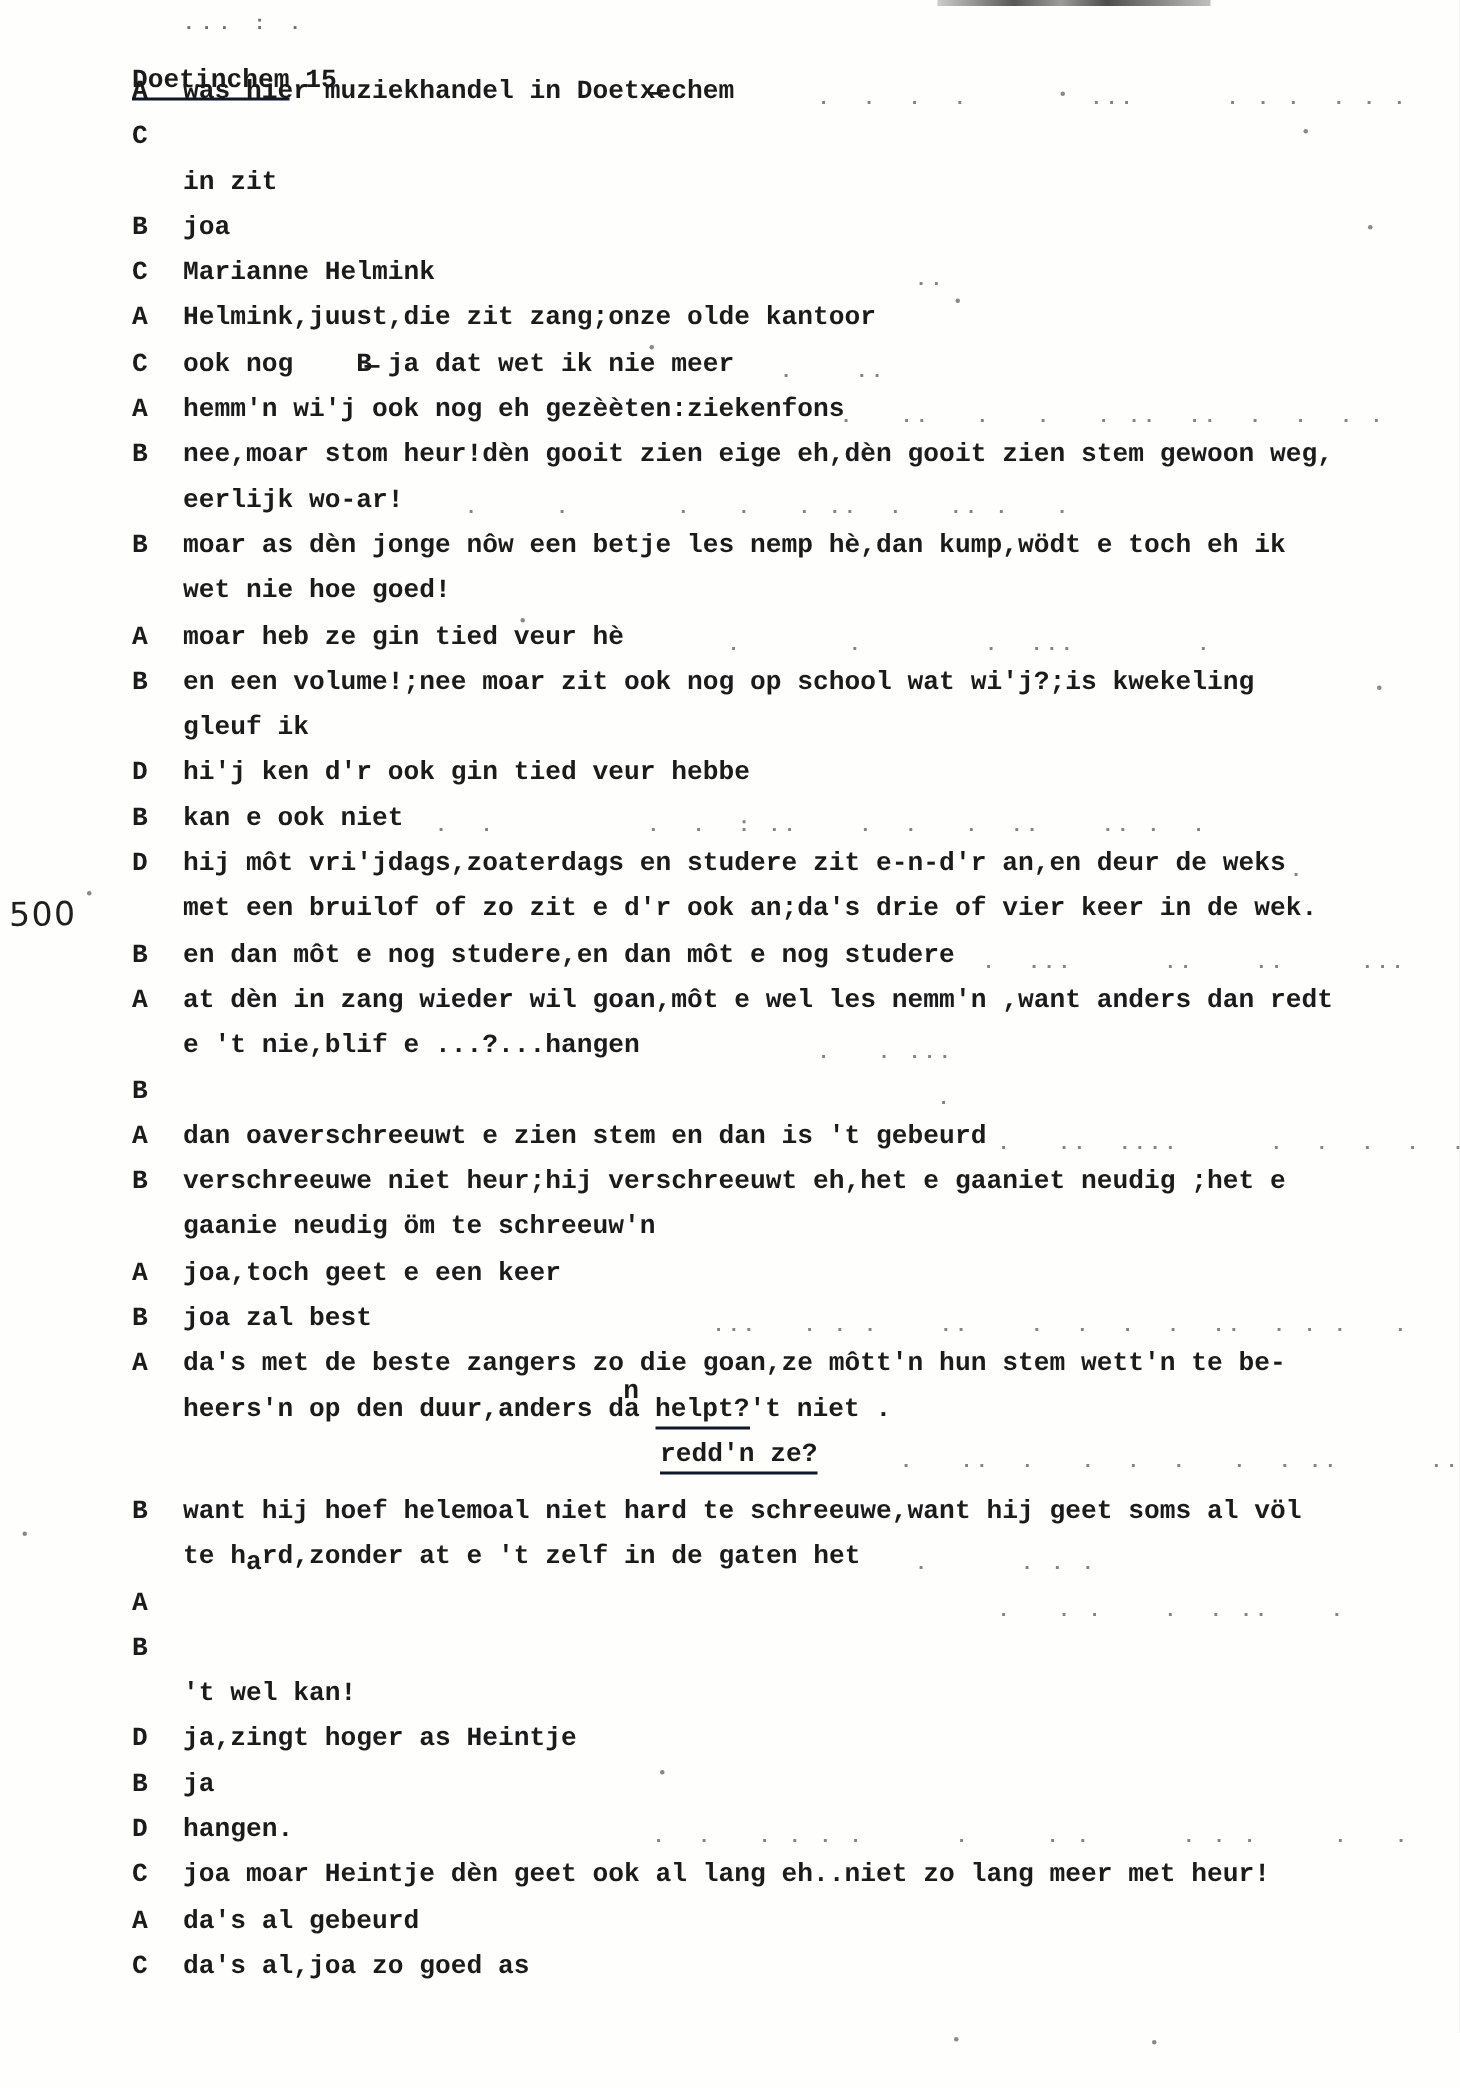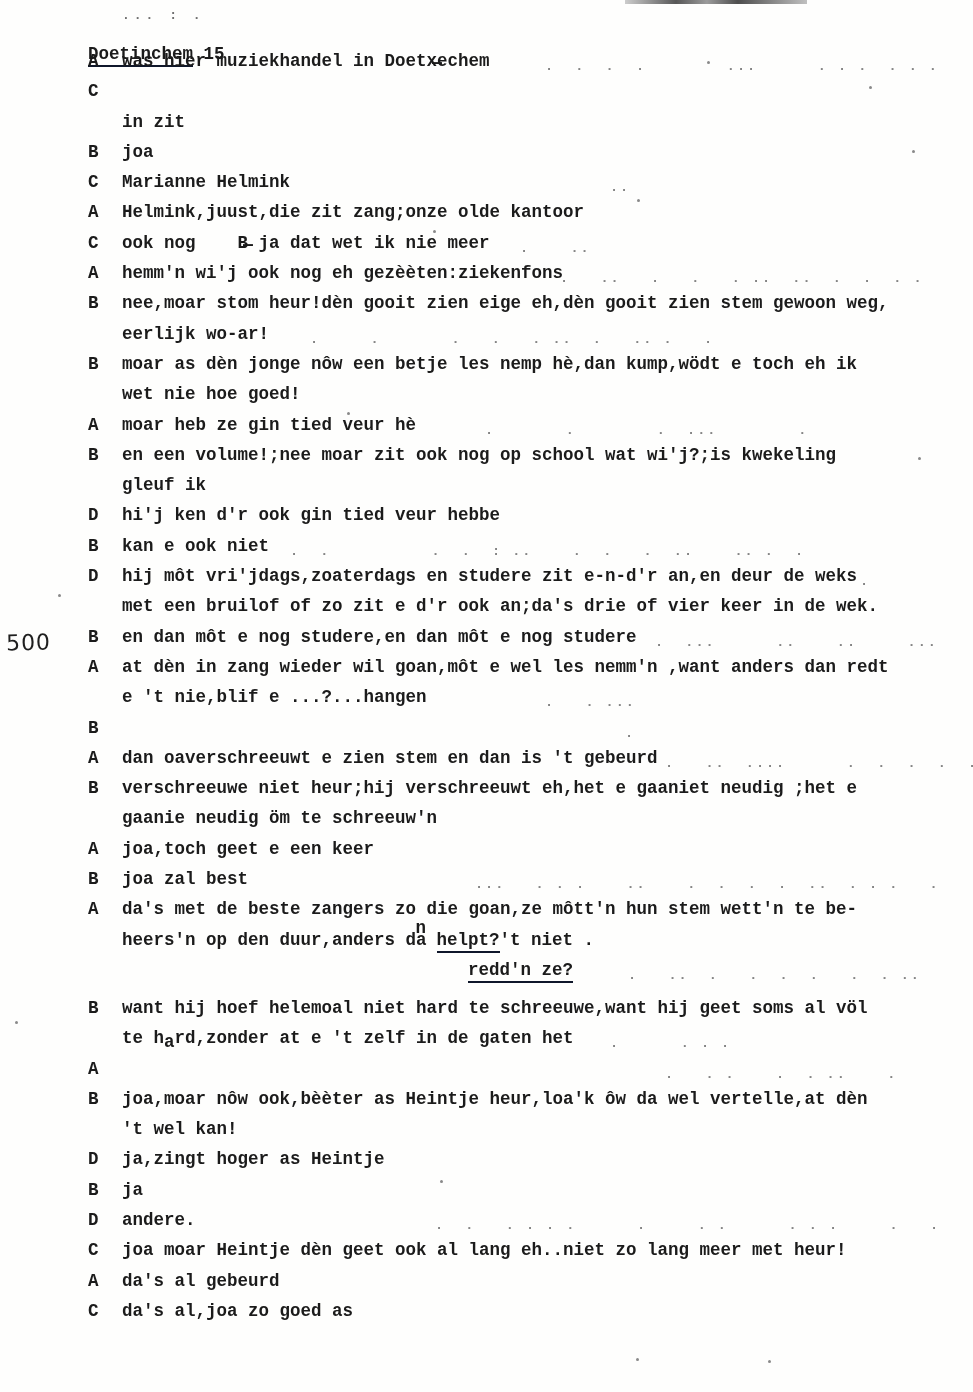--- a/index.html
+++ b/index.html
@@ -19,21 +19,21 @@
     position:absolute;left:625px;top:0;width:182px;height:4px;
     background:linear-gradient(90deg,#c4c4c4,#3a3a3a 28%,#8a8a8a 45%,#2f2f2f 62%,#b5b5b5);
     opacity:.85;
   }
   .header-noise{
     position:absolute;left:122px;top:8px;
     color:#6f6f6f;font-size:13px;font-weight:bold;letter-spacing:4px;
   }
   .speck{position:absolute;width:3px;height:3px;border-radius:50%;background:#6c6c6c;opacity:.8;}
   .margin-note{
-    position:absolute;left:6px;top:630px;
+    position:absolute;left:6px;top:598px;
     font-family:"DejaVu Sans",sans-serif;font-weight:normal;
     font-size:22px;color:#1f1f1f;letter-spacing:1px;
     transform:rotate(-1deg);
   }
   .title-row{
     padding:44px 0 0 88px;
     height:51px;
     box-sizing:border-box;
   }
   .u{border-bottom:2px solid #0f172a;padding-bottom:1px;}
@@ -193,57 +193,56 @@
         <span class="dots" style="left: 475px;">...   . . .    ..    .  .  .  .  ..  . . .   .</span>
       </div>
       <div class="row">
         <span class="sp">A</span>
         <span class="txt"><span>da's met de beste zangers zo die goan,ze môtt'n hun stem wett'n te be-</span></span>
       </div>
       <div class="row">
         <span class="sp"></span>
         <span class="txt"><span>heers'n op den duur,anders da</span><span class="sup">n</span><span> </span><span class="u">helpt?</span><span>'t niet .</span></span>
       </div>
-      <div class="row" style="height: 24px; margin-left: 28px;">
+      <div class="row" style="height: 24px;">
         <span class="sp"></span>
         <span class="txt" style="padding-left: 318px;"><span class="u">redd'n ze?</span></span>
         <span class="dots" style="left: 600px;">.   ..  .   .  .  .   .  . ..      ..   .    ..</span>
       </div>
       <div class="row" style="margin-top: 14px;">
         <span class="sp">B</span>
         <span class="txt"><span>want hij hoef helemoal niet hard te schreeuwe,want hij geet soms al völ</span></span>
       </div>
       <div class="row">
         <span class="sp"></span>
         <span class="txt"><span>te h</span><span class="sub">a</span><span>rd,zonder at e 't zelf in de gaten het</span></span>
         <span class="dots" style="left: 610px;">.      . . .</span>
       </div>
       <div class="row">
         <span class="sp">A</span>
         <span class="dots" style="left: 665px;">.   . .    .  . ..    .</span>
       </div>
       <div class="row">
         <span class="sp">B</span>
-        <span class="txt"><span>joa,moar nôw ook,bèèter as Heintje heur,loa'k ôw da wel vertelle,at dèn</span></span>
       </div>
       <div class="row">
         <span class="sp"></span>
         <span class="txt"><span>'t wel kan!</span></span>
       </div>
       <div class="row">
         <span class="sp">D</span>
         <span class="txt"><span>ja,zingt hoger as Heintje</span></span>
       </div>
       <div class="row">
         <span class="sp">B</span>
         <span class="txt"><span>ja</span></span>
       </div>
       <div class="row">
         <span class="sp">D</span>
-        <span class="txt"><span>andere.</span></span>
+        <span class="txt"><span>hangen.</span></span>
         <span class="dots" style="left: 435px;">.  .   . . . .      .     . .      . . .     .   .</span>
       </div>
       <div class="row">
         <span class="sp">C</span>
         <span class="txt"><span>joa moar Heintje dèn geet ook al lang eh..niet zo lang meer met heur!</span></span>
       </div>
       <div class="row">
         <span class="sp">A</span>
         <span class="txt"><span>da's al gebeurd</span></span>
       </div>

